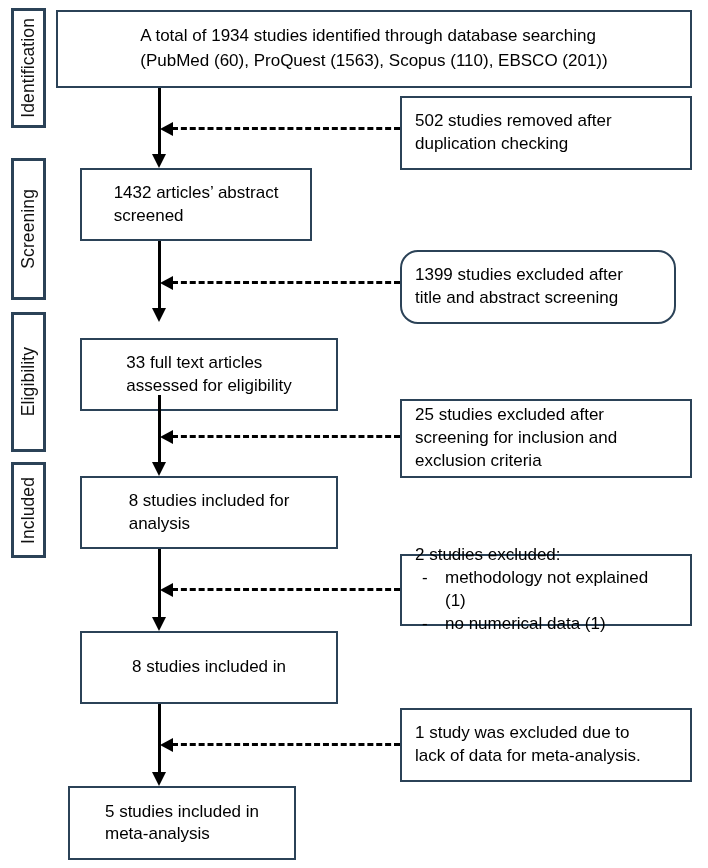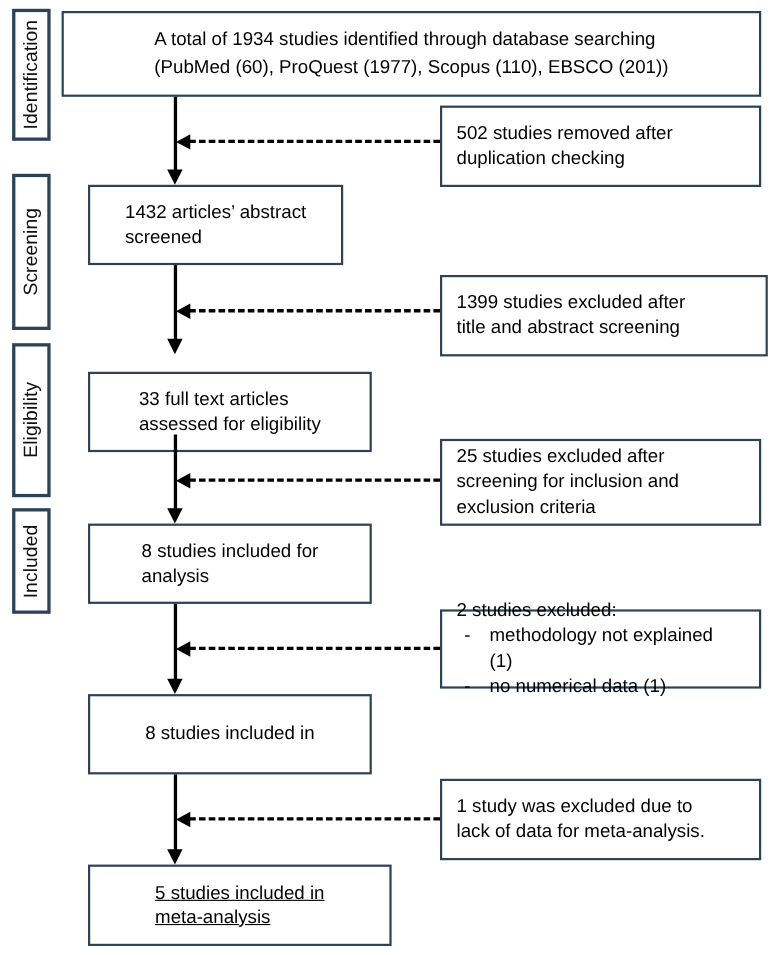--- a/index.html
+++ b/index.html
@@ -137,21 +137,21 @@
     <span class="vtext">Eligibility</span>
   </div>
 
   <div class="stage-label" style="left:11px; top:462px; width:35px; height:96px;">
     <span class="vtext">Included</span>
   </div>
 
   <div class="box wide-top" style="left:56px; top:10px; width:636px; height:78px;">
     <div>
       <span>A total of 1934 studies identified through database searching</span><br>
-      <span>(PubMed (60), ProQuest (1977), Scopus (110), EBSCO (201))</span>
+      <span>(PubMed (60), ProQuest (1563), Scopus (110), EBSCO (201))</span>
     </div>
   </div>
 
   <div class="box" style="left:80px; top:168px; width:232px; height:73px;">
     <div>
       <span>1432 articles’ abstract</span><br>
       <span>screened</span>
     </div>
   </div>
 
@@ -168,35 +168,35 @@
       <span>analysis</span>
     </div>
   </div>
 
   <div class="box" style="left:80px; top:631px; width:258px; height:73px;">
     <div>
       <span>8 studies included in</span><br>
     </div>
   </div>
 
-  <div class="box" style="left:80px; top:786px; width:276px; height:74px;text-decoration:underline;">
+  <div class="box" style="left:68px; top:786px; width:228px; height:74px;">
     <div>
       <span>5 studies included in</span><br>
       <span>meta-analysis</span>
     </div>
   </div>
 
   <div class="sidebox" style="left:400px; top:96px; width:292px; height:74px;">
     <div>
       <span class="hdr">502 studies removed after</span>
       <span class="hdr">duplication checking</span>
     </div>
   </div>
 
-  <div class="sidebox" style="left:400px; top:250px; width:298px; height:74px;">
+  <div class="sidebox" style="left:400px; top:250px; width:276px; height:74px;border-radius:18px;">
     <div>
       <span class="hdr">1399 studies excluded after</span>
       <span class="hdr">title and abstract screening</span>
     </div>
   </div>
 
   <div class="sidebox" style="left:400px; top:399px; width:292px; height:79px;">
     <div>
       <span class="hdr">25 studies excluded after</span>
       <span class="hdr">screening for inclusion and</span>

